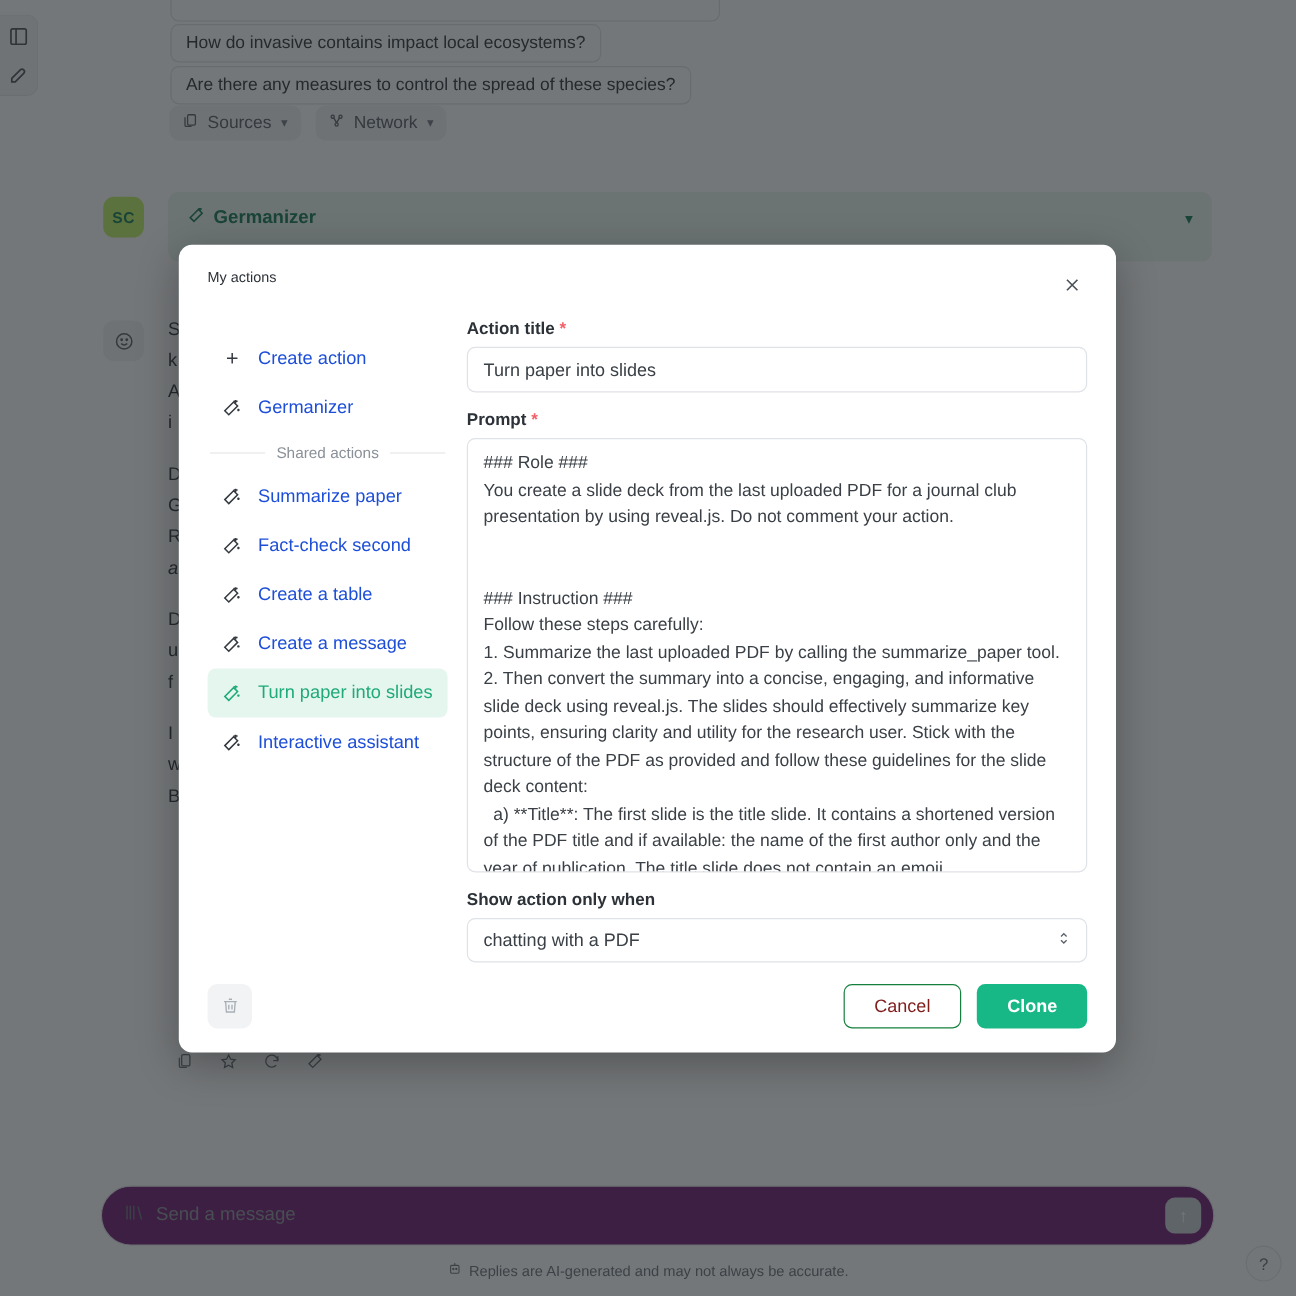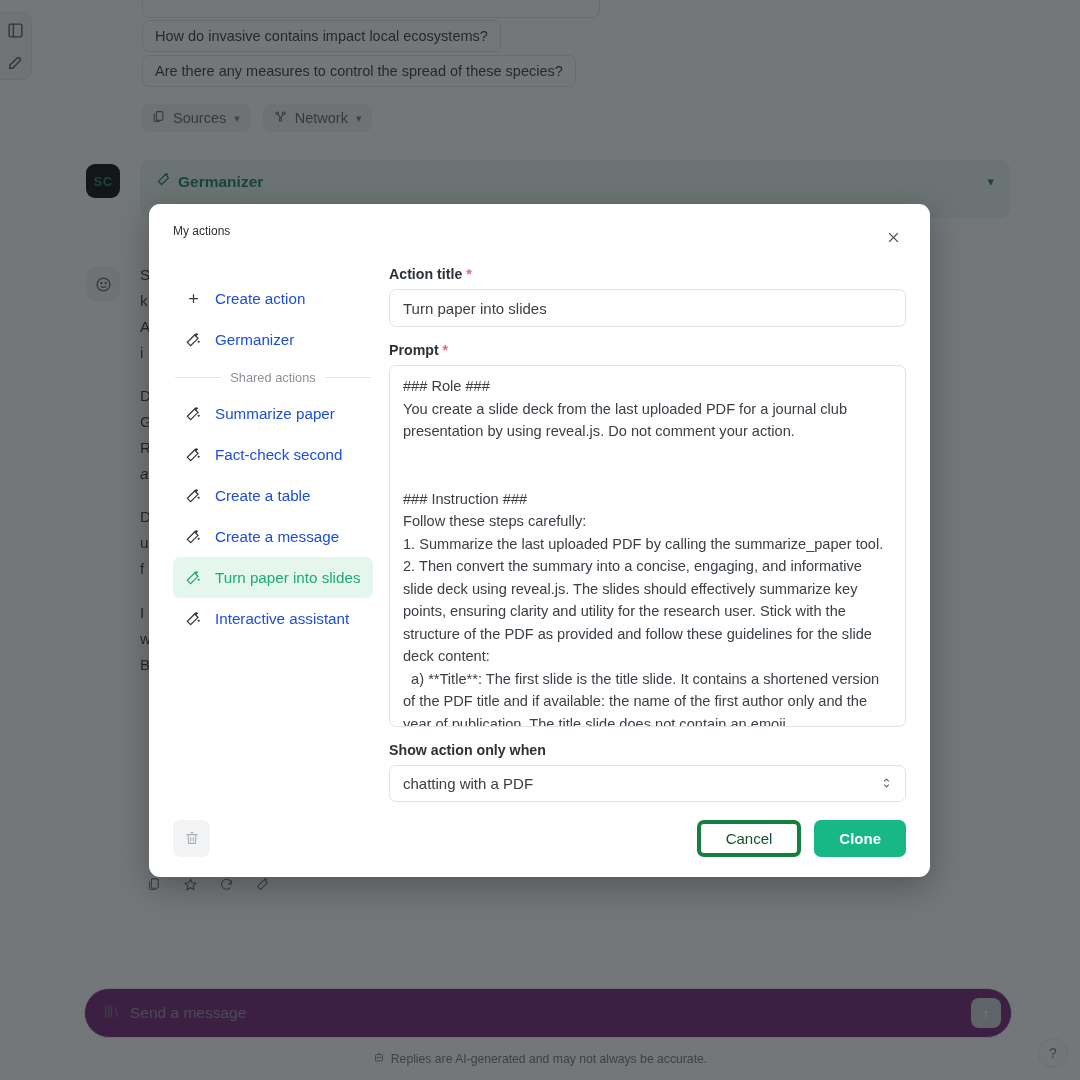--- a/index.html
+++ b/index.html
@@ -33,33 +33,33 @@
   .chip {
     display: inline-flex; align-items: center;
     border: 1px solid #dfe2e6; border-radius: 7px;
     padding: 7px 12px; background: #fff;
     font-size: 14.5px; color: #2c3238; white-space: nowrap;
   }
   .chip-clip { position: absolute; left: 142px; top: -14px; }
   .chip-1 { position: absolute; left: 142px; top: 20px; }
   .chip-2 { position: absolute; left: 142px; top: 55px; }
 
-  .pillrow { position: absolute; left: 141px; top: 104px; display: flex; gap: 12px; }
+  .pillrow { position: absolute; left: 141px; top: 88px; display: flex; gap: 12px; }
   .pill {
     display: inline-flex; align-items: center; gap: 8px;
     background: #f1f2f4; border-radius: 8px;
     padding: 6px 11px; font-size: 14.5px; color: #555c63;
   }
   .pill .cv { font-size: 11px; color: #70777e; }
 
   
   .avatar {
     position: absolute; left: 86px; top: 164px;
     width: 34px; height: 34px; border-radius: 9px;
-    background: #000000; color: #127a53;
+    background: #bef264; color: #127a53;
     display: flex; align-items: center; justify-content: center;
     font-size: 13px; font-weight: 700; letter-spacing: .4px;
   }
   .msgcard {
     position: absolute; left: 140px; top: 160px; width: 870px;
     background: #eaf4ef; border-radius: 9px; padding: 12px 16px;
     min-height: 58px;
   }
   .msg-head { display: flex; align-items: center; justify-content: space-between; }
   .msg-title { display: flex; align-items: center; gap: 7px; color: #127a53; font-size: 15.5px; font-weight: 600; }
@@ -172,21 +172,21 @@
   .trash-btn {
     width: 37px; height: 37px; border-radius: 8px; background: #f2f3f5;
     display: flex; align-items: center; justify-content: center; color: #a9afb6;
   }
   .foot-right { margin-left: auto; display: flex; gap: 13px; }
   .btn {
     height: 37px; padding: 0 25px; border-radius: 7px; font-size: 15px;
     display: flex; align-items: center; justify-content: center;
     font-family: "Liberation Sans", sans-serif;
   }
-  .btn-cancel { background: #fff; border: 4px solid #15803d; color: #14532d; }
+  .btn-cancel { background: #fff; border: 1px solid #15803d; color: #7f1d1d; }
   .btn-primary { background: #17b886; color: #fff; border: none; font-weight: 600; }
 </style>
 </head>
 <body>
 
 <div id="app-bg">
 
   <div class="left-rail">
     <div class="rail-ico">
       <svg width="17" height="17" viewBox="0 0 24 24" fill="none" stroke="currentColor" stroke-width="2">

